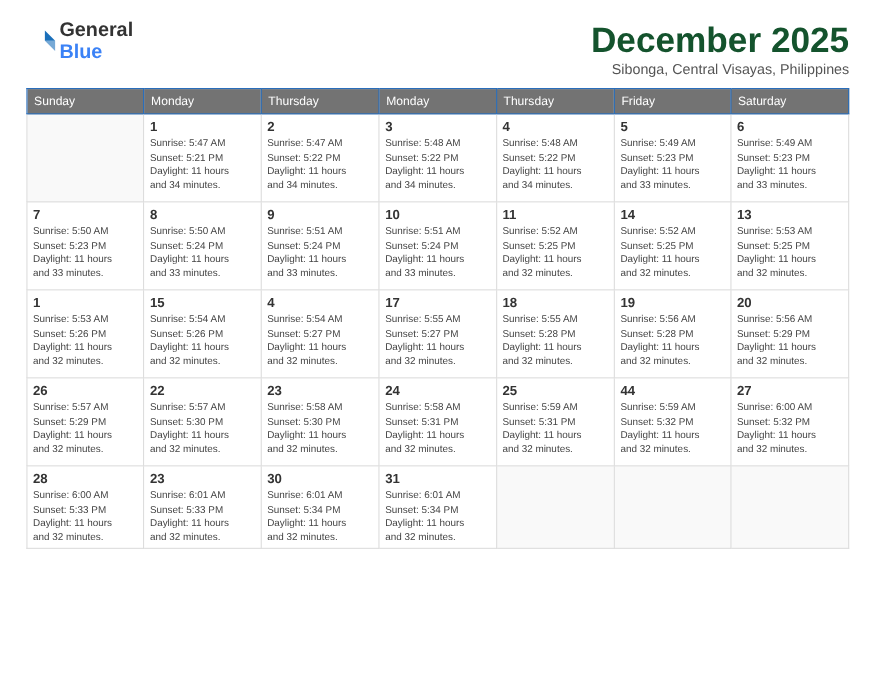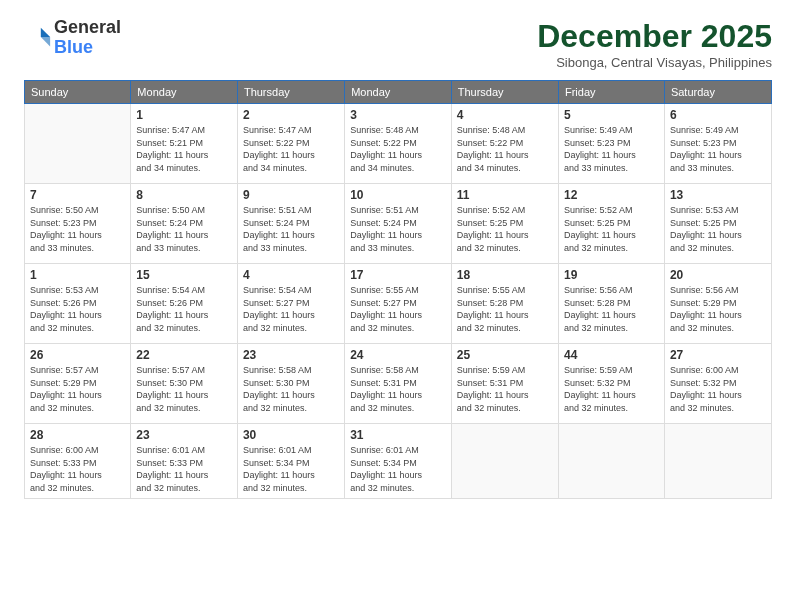--- a/index.html
+++ b/index.html
@@ -167,21 +167,21 @@
           </td>
           <td>
             <span class="day-num">10</span>
             <div class="day-info">Sunrise: 5:51 AM<br>Sunset: 5:24 PM<br>Daylight: 11 hours<br>and 33 minutes.</div>
           </td>
           <td>
             <span class="day-num">11</span>
             <div class="day-info">Sunrise: 5:52 AM<br>Sunset: 5:25 PM<br>Daylight: 11 hours<br>and 32 minutes.</div>
           </td>
           <td>
-            <span class="day-num">12</span>
+            <span class="day-num">14</span>
             <div class="day-info">Sunrise: 5:52 AM<br>Sunset: 5:25 PM<br>Daylight: 11 hours<br>and 32 minutes.</div>
           </td>
           <td>
             <span class="day-num">13</span>
             <div class="day-info">Sunrise: 5:53 AM<br>Sunset: 5:25 PM<br>Daylight: 11 hours<br>and 32 minutes.</div>
           </td>
         </tr>
         <tr>
           <td>
             <span class="day-num">1</span>

